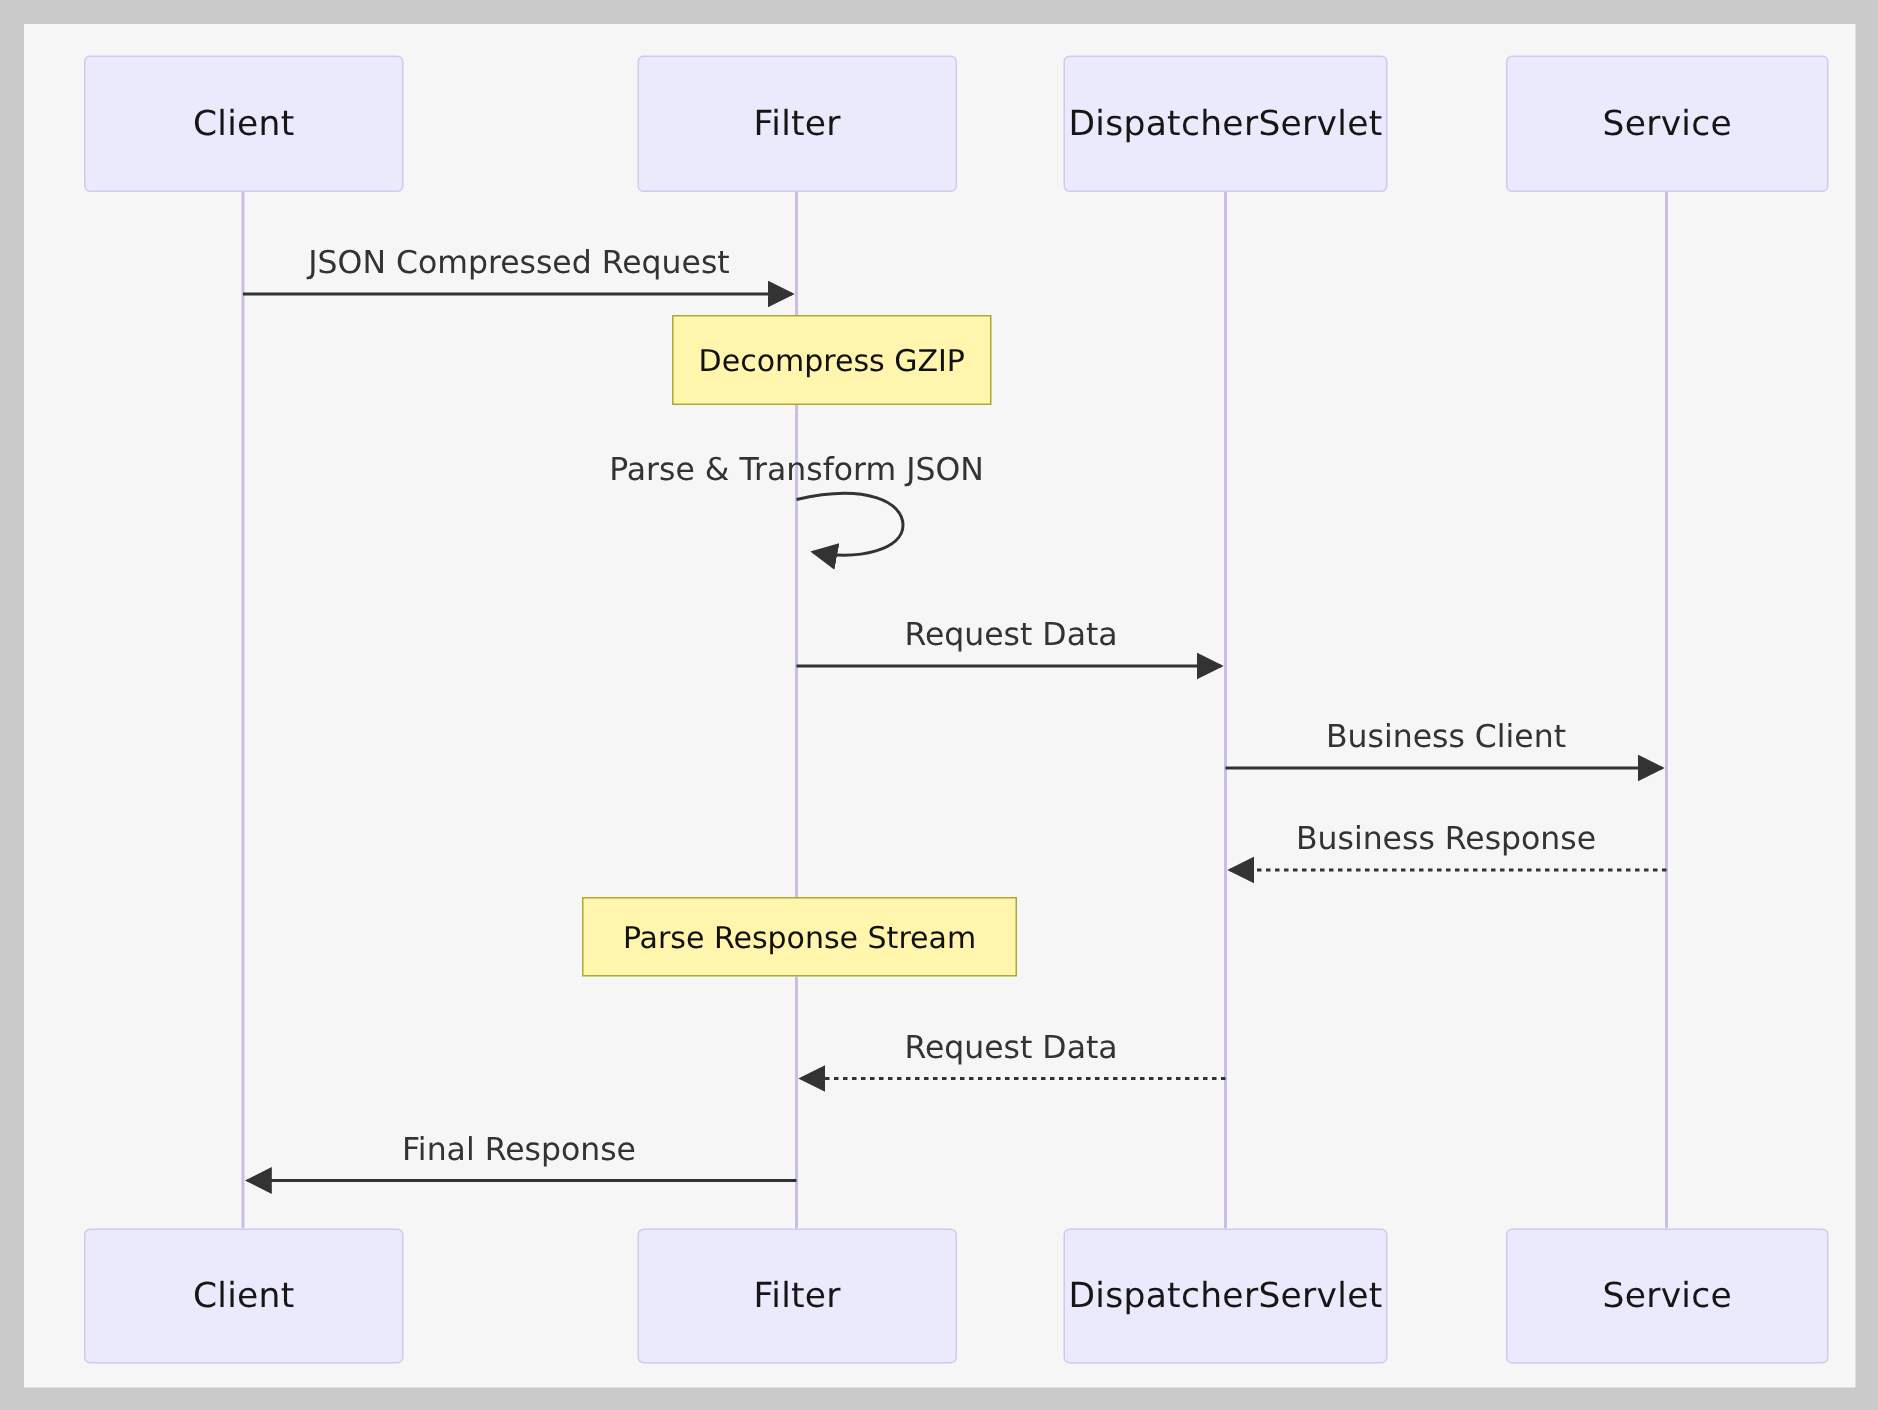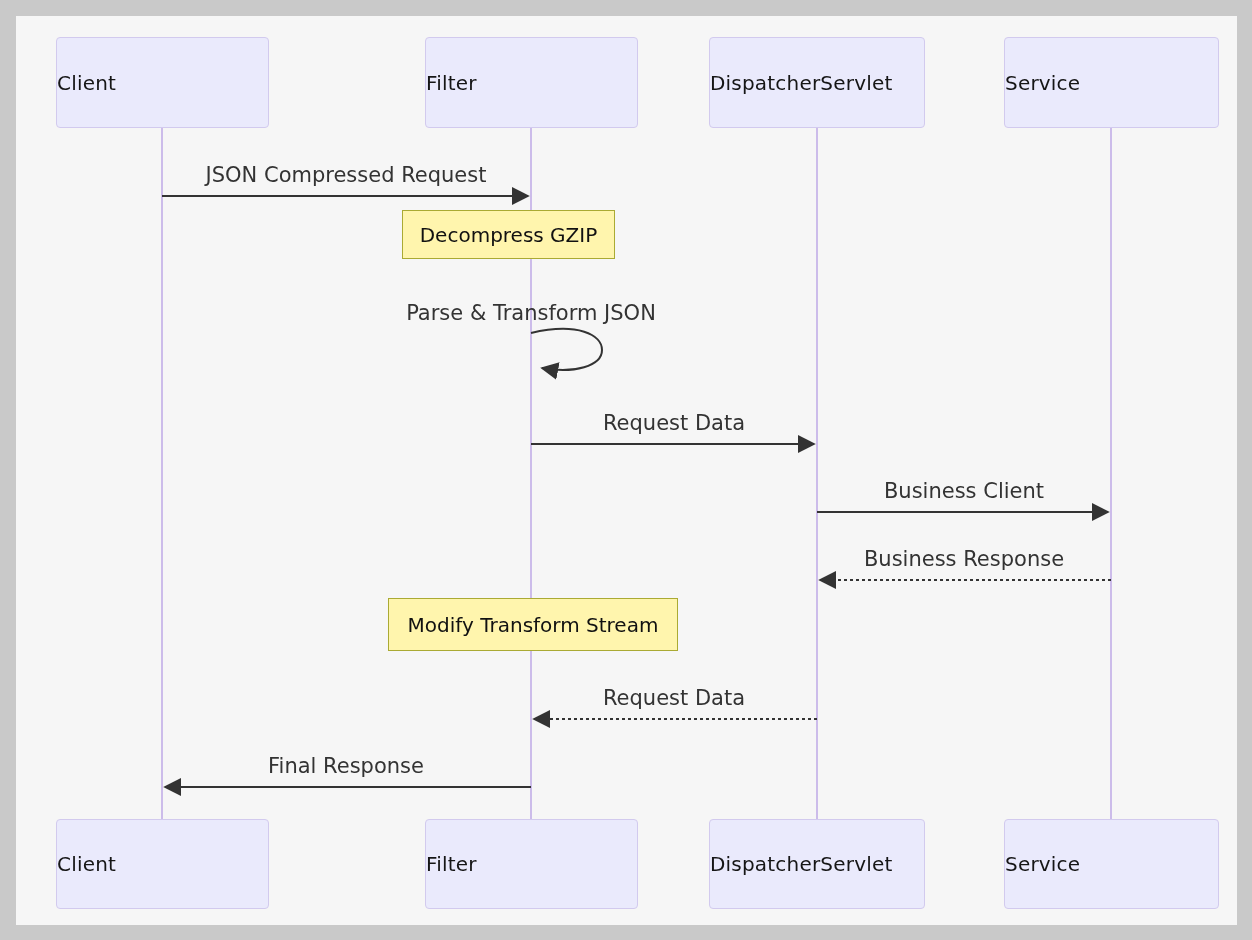--- a/index.html
+++ b/index.html
@@ -32,22 +32,22 @@
   .lifeline{stroke:var(--lifeline);stroke-width:2;}
   .msg-line{stroke:var(--arrow);stroke-width:2;fill:none;}
   .msg-line.dashed{stroke-dasharray:3,3;}
   #ah path{fill:var(--arrow);}
   .actor{
     position:absolute;
     width:213px;height:91px;
     background:var(--actor-fill);
     border:1px solid var(--actor-border);
     border-radius:4px;
-    display:flex;align-items:center;justify-content:flex-start;
-    font-size:20px;color:var(--actor-text);
+    display:flex;align-items:center;justify-content:center;
+    font-size:23px;color:var(--actor-text);
     letter-spacing:0.2px;
   }
   .actor.bottom{height:90px;}
   .note{
     position:absolute;
     background:var(--note-fill);
     border:1px solid var(--note-border);
     display:flex;align-items:center;justify-content:center;
     font-size:20px;color:#111;
     white-space:nowrap;
@@ -105,22 +105,22 @@
   <div class="actor bottom" style="left:409px;top:803px;">
     <span>Filter</span>
   </div>
   <div class="actor bottom" style="left:693px;top:803px;width:216px;">
     <span>DispatcherServlet</span>
   </div>
   <div class="actor bottom" style="left:988px;top:803px;width:215px;">
     <span>Service</span>
   </div>
 
-  <div class="note" style="left:386px;top:194px;width:213px;height:49px;">Decompress GZIP</div>
-  <div class="note" style="left:372px;top:582px;width:290px;height:53px;">Modify Transform Stream</div>
+  <div class="note" style="left:432px;top:194px;width:213px;height:60px;">Decompress GZIP</div>
+  <div class="note" style="left:372px;top:582px;width:290px;height:53px;">Parse Response Stream</div>
 
   <div class="msg-label" style="left:330px;top:146px;">JSON Compressed Request</div>
   <div class="msg-label" style="left:515px;top:284px;">Parse &amp; Transform JSON</div>
   <div class="msg-label" style="left:658px;top:394px;">Request Data</div>
   <div class="msg-label" style="left:948px;top:462px;">Business Client</div>
   <div class="msg-label" style="left:948px;top:530px;">Business Response</div>
   <div class="msg-label" style="left:658px;top:669px;">Request Data</div>
   <div class="msg-label" style="left:330px;top:737px;">Final Response</div>
 
 </div>

